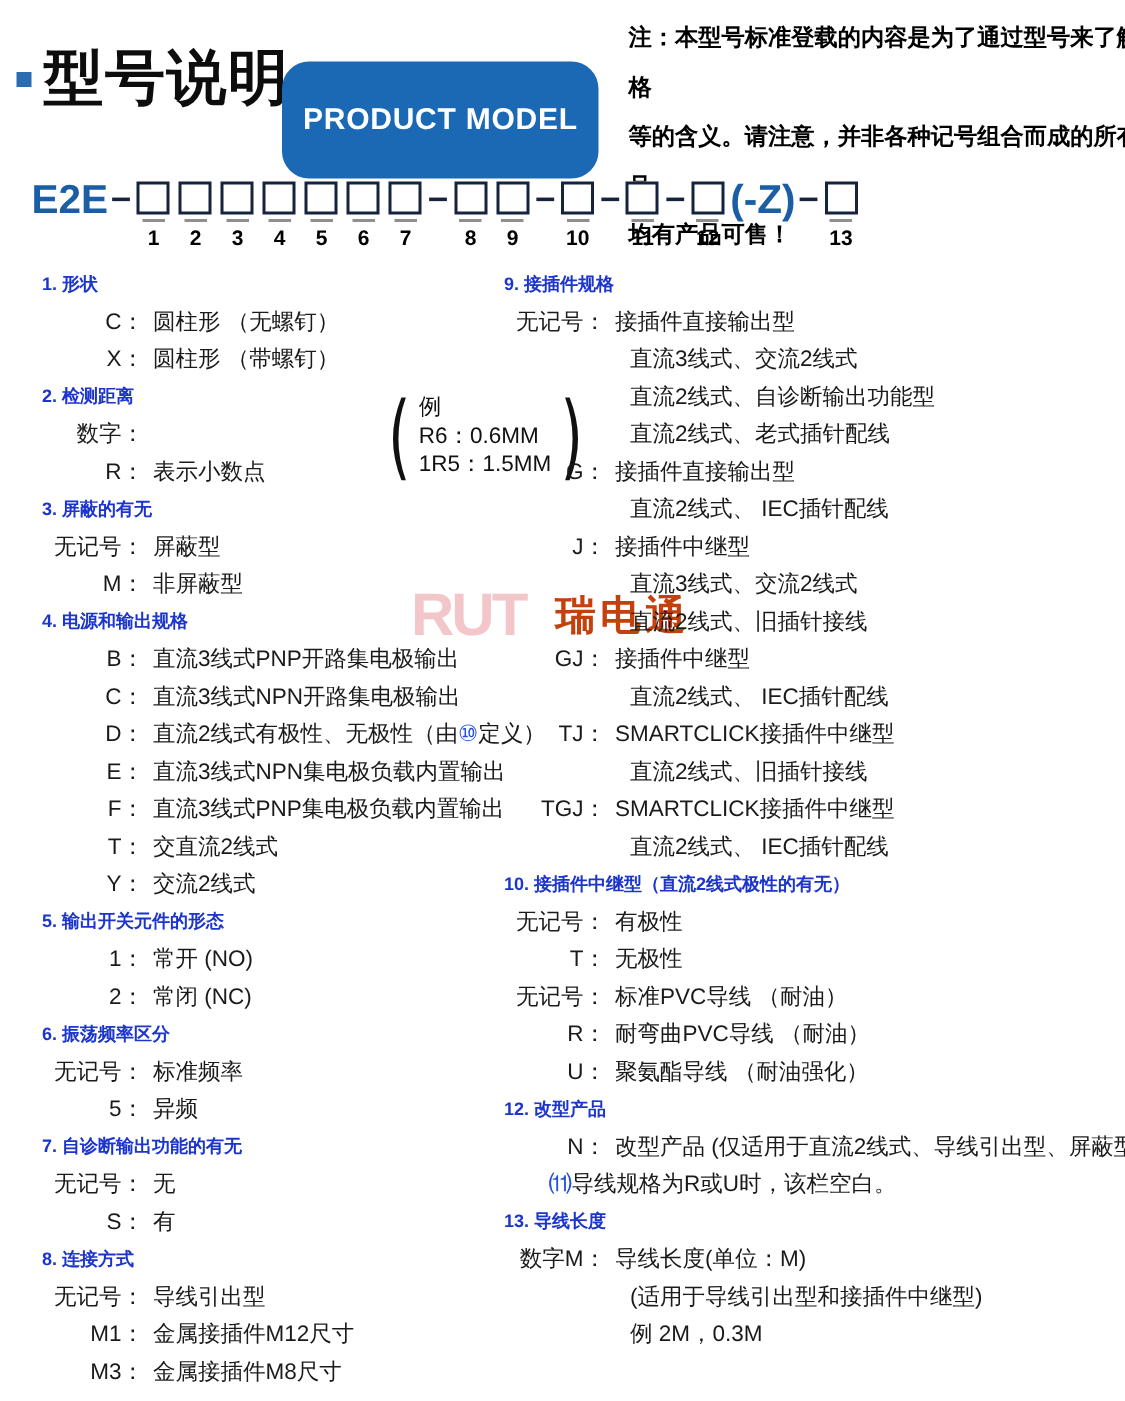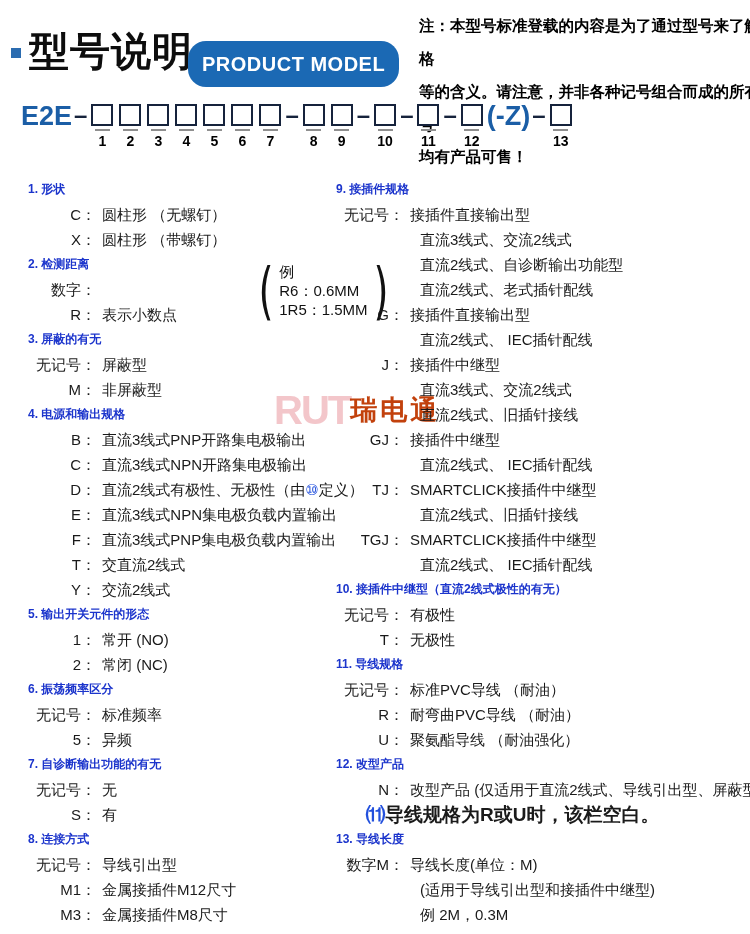--- a/index.html
+++ b/index.html
@@ -10,51 +10,51 @@
   }
   
   .header-bullet { position:absolute; left:11px; top:48px; width:10px; height:10px; background:#2b6cb0; }
   .page-title {
     position:absolute; left:29px; top:24px; font-size:40px; font-weight:900;
     color:#0d0d0d; letter-spacing:1px; white-space:nowrap;
   }
   .badge {
     position:absolute; left:188px; top:41px; height:46px; background:#1b69b4;
     color:#ffffff; font-size:20px; font-weight:700; border-radius:18px;
-    padding:0 14px; display:flex; align-items:center; letter-spacing:0.5px;
+    padding:16px 14px; display:flex; align-items:center; letter-spacing:0.5px;
     white-space:nowrap;
   }
   .note {
     position:absolute; left:386px; top:10px; width:358px; font-size:15.5px;
     font-weight:700; line-height:2.12; color:#000; white-space:pre-line;margin-left:33px;
   }
   
-  .code-row { position:absolute; left:20px; top:104px; display:flex; align-items:flex-start; z-index:2; }
+  .code-row { position:absolute; left:20px; top:121px; display:flex; align-items:flex-start; z-index:2; }
   .code-text { font-weight:800; font-size:27px; line-height:24px; color:#1b5ea6; white-space:nowrap; margin:0 1px; }
   .code-dash { font-weight:800; font-size:24px; line-height:22px; color:#16233c; margin:0 1px; }
   .box-unit { display:flex; flex-direction:column; align-items:center; margin:0 3px; }
   .box { width:22px; height:22px; border:2.5px solid #16233c; background:#fff; box-sizing:border-box; }
   .box-line { width:15px; height:2px; background:#8f8f8f; margin-top:3px; }
   .box-num { font-size:14px; font-weight:800; color:#000; margin-top:2px; }
   
-  .watermark { position:absolute; left:274px; top:390px; display:flex; align-items:center; gap:0; z-index:0; }
+  .watermark { position:absolute; left:274px; top:390px; display:flex; align-items:center; gap:20px; z-index:0; }
   .wm-logo { font-size:40px; font-weight:900; color:#f3c6ca; letter-spacing:-2px; line-height:1; }
   .wm-text { font-size:27px; font-weight:700; color:#c2410c; letter-spacing:3px; line-height:1; }
   
   .col { position:absolute; top:177px; z-index:1; }
   #col-left  { left:28px;  width:332px; }
   #col-right { left:336px; width:396px; }
   .sec { position:relative; }
   .sec-heading { color:#1c35cc; font-weight:700; font-size:12px; line-height:25px; white-space:nowrap; }
   .row { display:flex; line-height:25px; font-size:15px; }
   .key { flex:0 0 68px; width:68px; text-align:right; white-space:nowrap; }
   .val { margin-left:6px; white-space:nowrap;text-align:center; }
   .circ { color:#2250dd; }
   .subline { padding-left:84px; line-height:25px; font-size:15px; white-space:nowrap; }
-  .sec-note { padding-left:30px; line-height:25px; font-size:19px; white-space:nowrap;font-weight:bold; }
+  .sec-note { padding-left:30px; line-height:25px; font-size:15px; white-space:nowrap; }
   .sec-note .marker { color:#2250dd; }
   
   .example { position:absolute; left:226px; top:10px; display:flex; align-items:center; }
   .paren { font-size:62px; font-weight:400; line-height:0.9; color:#111;
            transform:scaleX(0.62); font-family:"DejaVu Sans",sans-serif; }
   .ex-lines { font-size:15px; line-height:19px; margin:0 1px; white-space:pre; color:#111; }
 </style>
 </head>
 <body>
 
@@ -310,21 +310,20 @@
         <div class="row">
           <span class="key">无记号：</span>
           <span class="val">有极性</span>
         </div>
         <div class="row">
           <span class="key">T：</span>
           <span class="val">无极性</span>
         </div>
       </div>
       <div class="sec">
-        <div class="sec-heading">11. 导线规格</div>
         <div class="row">
           <span class="key">无记号：</span>
           <span class="val">标准PVC导线 （耐油）</span>
         </div>
         <div class="row">
           <span class="key">R：</span>
           <span class="val">耐弯曲PVC导线 （耐油）</span>
         </div>
         <div class="row">
           <span class="key">U：</span>

